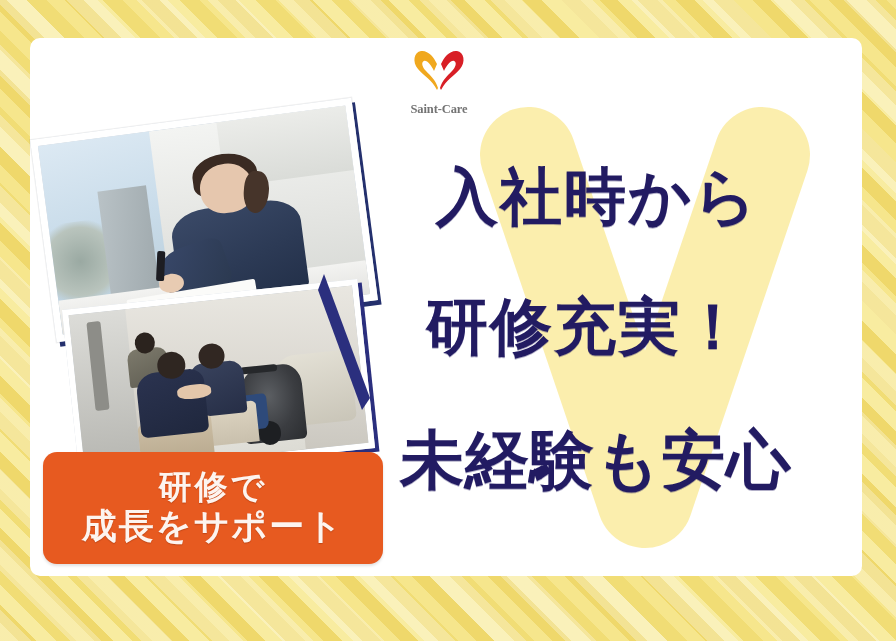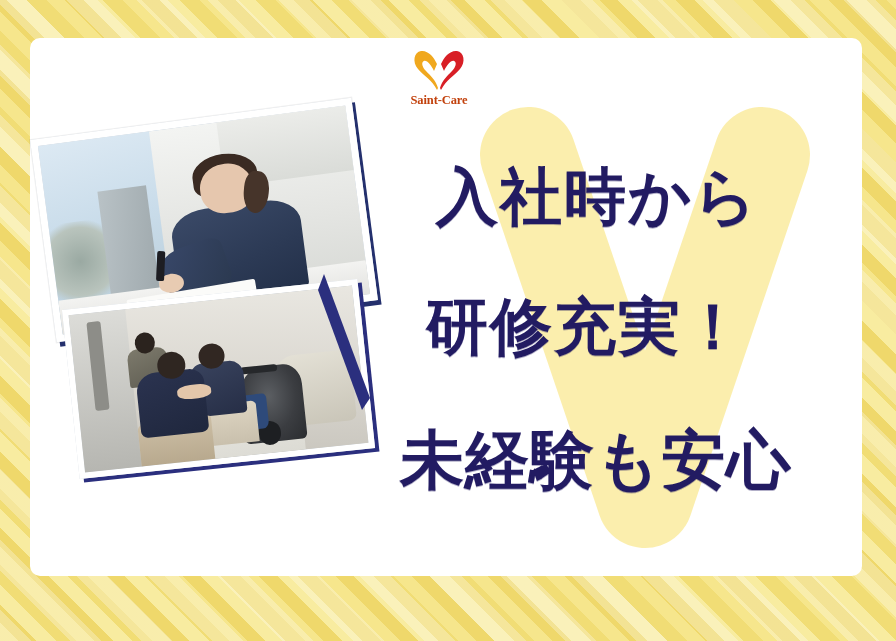--- a/index.html
+++ b/index.html
@@ -86,22 +86,22 @@
     width: 58px;
     height: 44px;
     margin: 0 auto;
     display: block;
   }
   .logo-word {
     font-family: "Liberation Serif", "DejaVu Serif", serif;
     font-weight: bold;
     font-size: 12.5px;
     letter-spacing: -0.1px;
-    color: #c2410c;
-    margin-top: 1px;
+    color: #737373;
+    margin-top: 10px;
     white-space: nowrap;
   }
 
   
   .check-shape {
     position: absolute;
     left: 470px;
     top: 100px;
     width: 350px;
     height: 490px;
@@ -411,14 +411,18 @@
     </svg>
     <div class="logo-word">Saint-Care</div>
   </div>
 
   <div class="headline">
     <div class="headline-line hl-1">入社時から</div>
     <div class="headline-line hl-3">未経験も安心</div>
     <div class="headline-line hl-2">研修充実！</div>
   </div>
 
+  <div class="orange-badge">
+    <div class="badge-line badge-line-1">研修で</div>
+    <div class="badge-line badge-line-2">成長をサポート</div>
+  </div>
 
 </div>
 
 </body></html>

